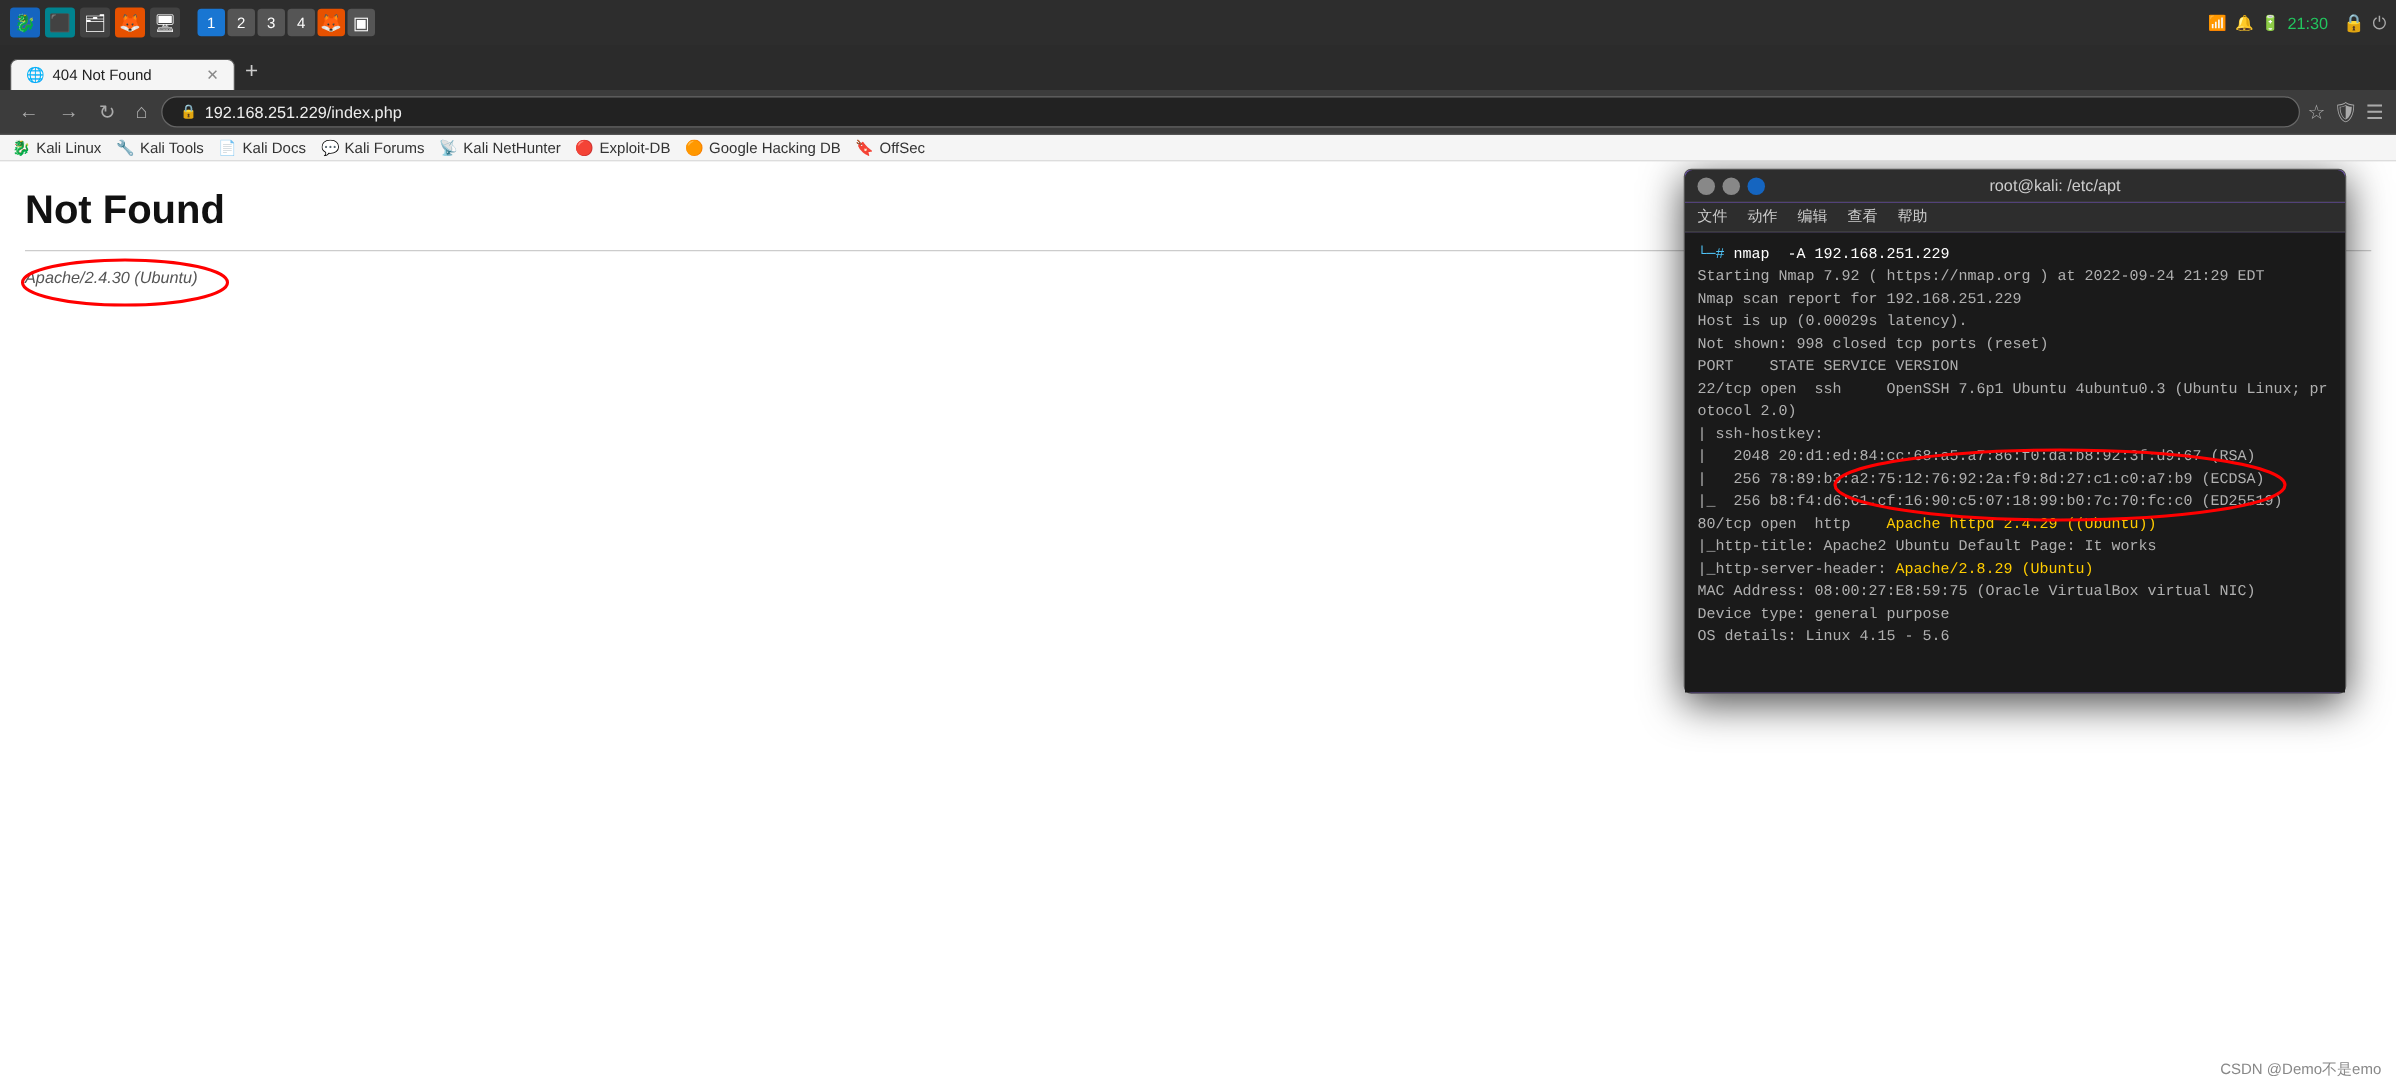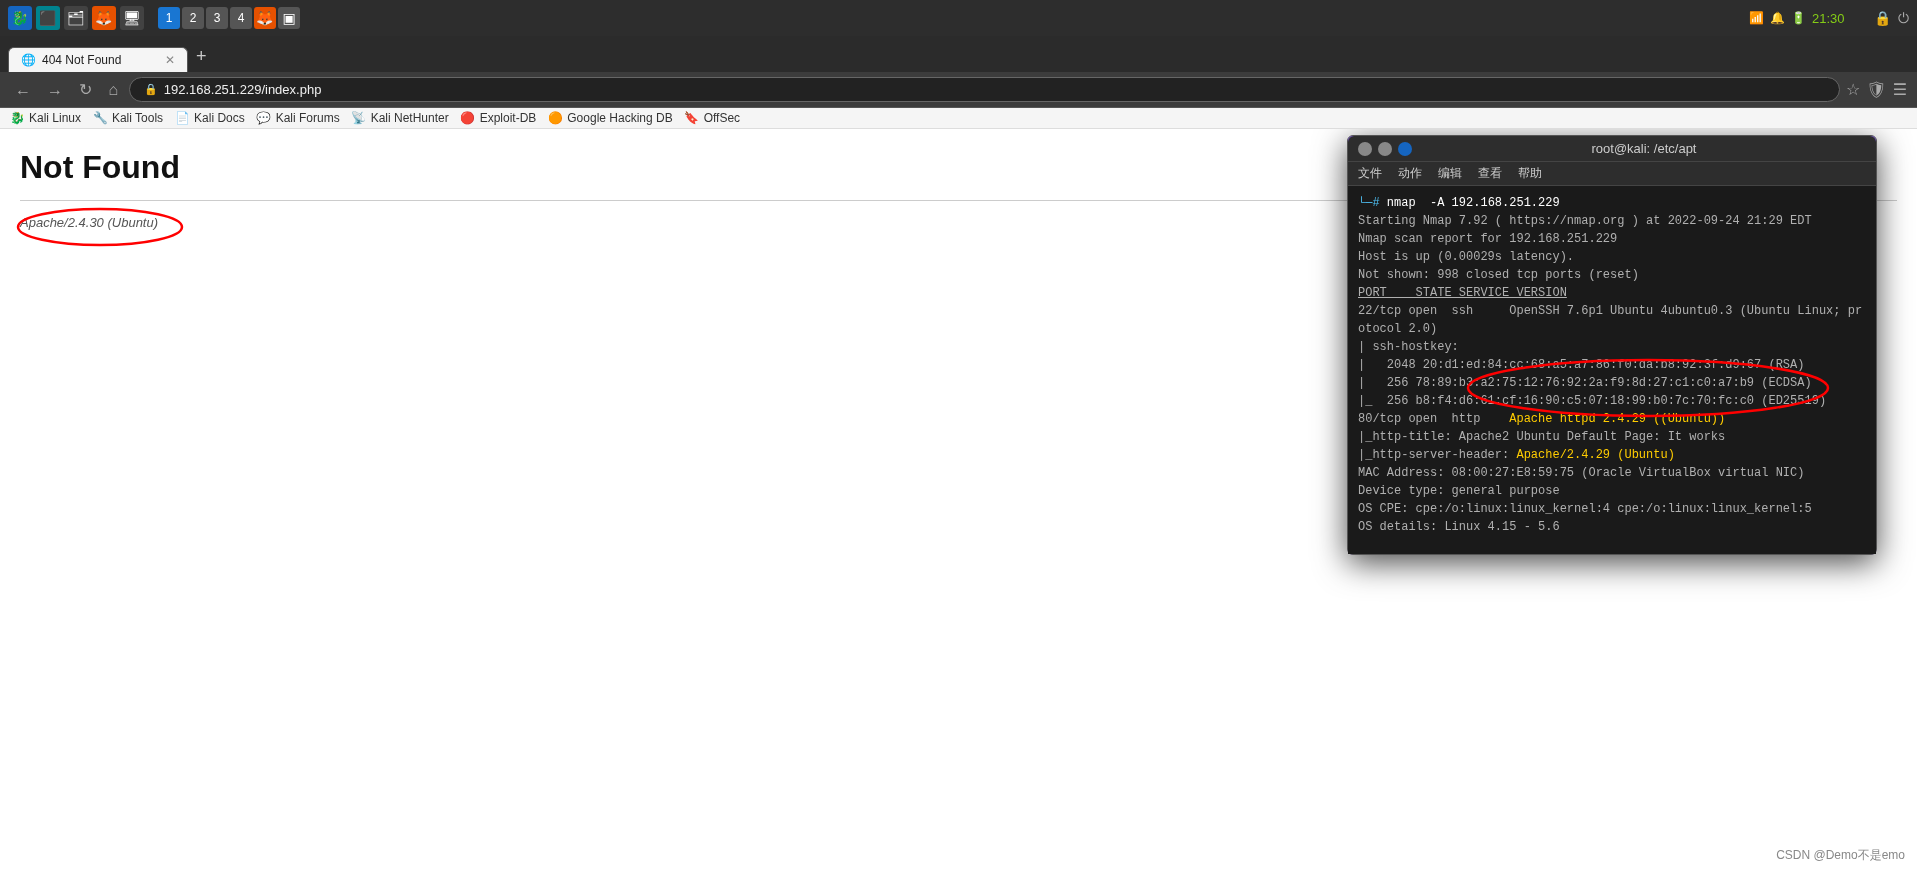--- a/index.html
+++ b/index.html
@@ -25,21 +25,21 @@
       width: 24px; height: 24px;
       border-radius: 3px;
       display: flex; align-items: center; justify-content: center;
       font-size: 14px;
     }
     .os-icon.blue { background: #1565c0; }
     .os-icon.teal { background: #00838f; }
     .os-icon.orange { background: #e65100; }
     .os-icon.dark { background: #424242; }
     .os-spacer { flex: 1; }
-    .os-clock { color: #84cc16; font-size: 13px; margin-right: 24px; }
+    .os-clock { color: #22c55e; font-size: 13px; margin-right: 6px; }
     .os-tray { display: flex; gap: 6px; align-items: center; color: #ccc; font-size: 12px; }
 
     
     .taskbar-nums {
       display: flex;
       gap: 2px;
       margin-left: 8px;
     }
     .taskbar-num {
       width: 22px; height: 22px;
@@ -391,32 +391,31 @@
         <span>编辑</span>
         <span>查看</span>
         <span>帮助</span>
       </div>
       <div class="terminal-body" id="terminal-body" style="position: relative;">
       <div class="term-line"><span style="color:#4fc3f7;">└─# </span><span style="color:#fff;">nmap  -A 192.168.251.229</span></div>
           <div class="term-line"><span style="color:#b0b0b0;">Starting Nmap 7.92 ( https://nmap.org ) at 2022-09-24 21:29 EDT</span></div>
           <div class="term-line"><span style="color:#b0b0b0;">Nmap scan report for 192.168.251.229</span></div>
           <div class="term-line"><span style="color:#b0b0b0;">Host is up (0.00029s latency).</span></div>
           <div class="term-line"><span style="color:#b0b0b0;">Not shown: 998 closed tcp ports (reset)</span></div>
-          <div class="term-line"><span style="color:#b0b0b0;text-decoration:underline;">PORT    STATE SERVICE VERSION</span></div>
+          <div class="term-line"><span style="color:#b0b0b0;">PORT    STATE SERVICE VERSION</span></div>
           <div class="term-line"><span style="color:#b0b0b0;">22/tcp open  ssh     OpenSSH 7.6p1 Ubuntu 4ubuntu0.3 (Ubuntu Linux; protocol 2.0)</span></div>
           <div class="term-line"><span style="color:#b0b0b0;">| ssh-hostkey:</span></div>
           <div class="term-line"><span style="color:#b0b0b0;">|   2048 20:d1:ed:84:cc:68:a5:a7:86:f0:da:b8:92:3f:d9:67 (RSA)</span></div>
           <div class="term-line"><span style="color:#b0b0b0;">|   256 78:89:b3:a2:75:12:76:92:2a:f9:8d:27:c1:c0:a7:b9 (ECDSA)</span></div>
           <div class="term-line"><span style="color:#b0b0b0;">|_  256 b8:f4:d6:61:cf:16:90:c5:07:18:99:b0:7c:70:fc:c0 (ED25519)</span></div>
           <div class="term-line"><span style="color:#b0b0b0;margin-top:36px;">80/tcp open  http    <span style="color:#ffcc00;">Apache httpd 2.4.29 ((Ubuntu))</span></span></div>
           <div class="term-line"><span style="color:#b0b0b0;">|_http-title: Apache2 Ubuntu Default Page: It works</span></div>
-          <div class="term-line"><span style="color:#b0b0b0;">|_http-server-header: <span style="color:#ffcc00;">Apache/2.4.29 (Ubuntu)</span></span></div>
+          <div class="term-line"><span style="color:#b0b0b0;">|_http-server-header: <span style="color:#ffcc00;">Apache/2.8.29 (Ubuntu)</span></span></div>
           <div class="term-line"><span style="color:#b0b0b0;">MAC Address: 08:00:27:E8:59:75 (Oracle VirtualBox virtual NIC)</span></div>
           <div class="term-line"><span style="color:#b0b0b0;">Device type: general purpose</span></div>
-          <div class="term-line"><span style="color:#b0b0b0;">OS CPE: cpe:/o:linux:linux_kernel:4 cpe:/o:linux:linux_kernel:5</span></div>
           <div class="term-line"><span style="color:#b0b0b0;">OS details: Linux 4.15 - 5.6</span></div>
           <div class="term-line"><span style="color:#b0b0b0;"></span></div>
           <svg style="position: absolute; top: 0px; left: 0px; width: 100%; height: 100%; pointer-events: none;">
             <ellipse cx="300" cy="202" rx="180" ry="28" fill="none" stroke="red" stroke-width="2.5"></ellipse>
           </svg>
         </div>
     </div>
 
     <div class="watermark">CSDN @Demo不是emo</div>
   </div>

